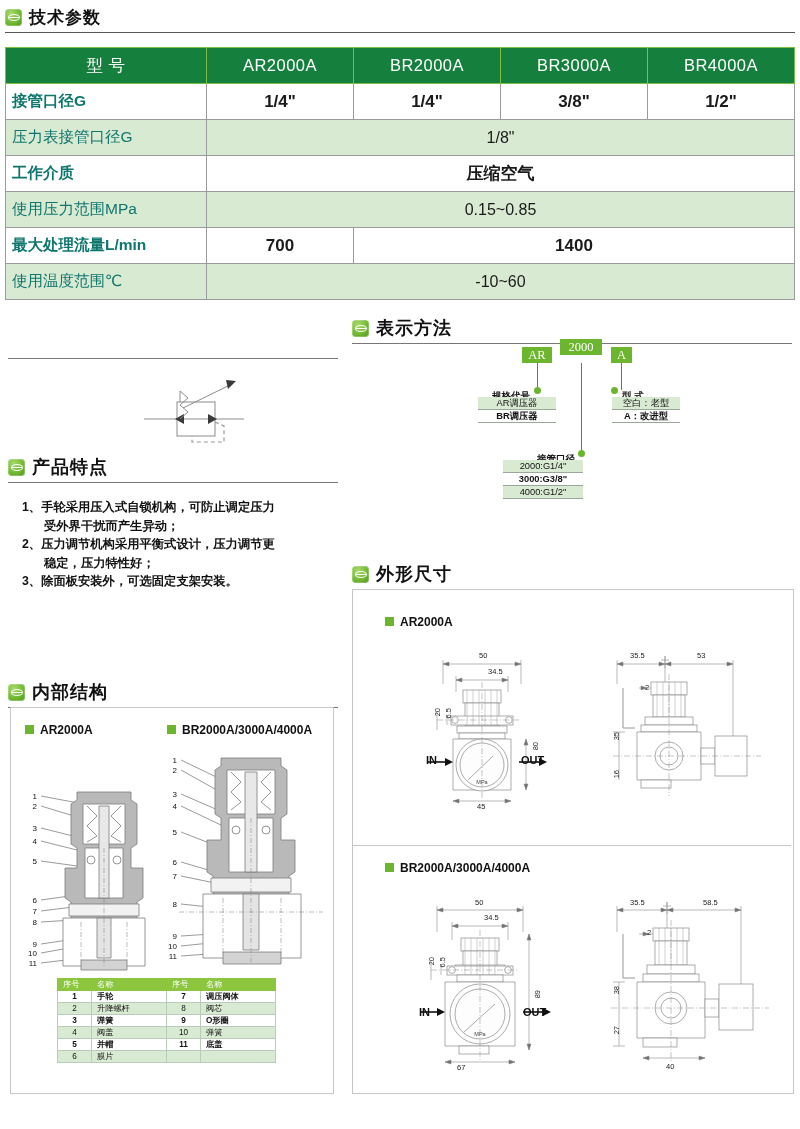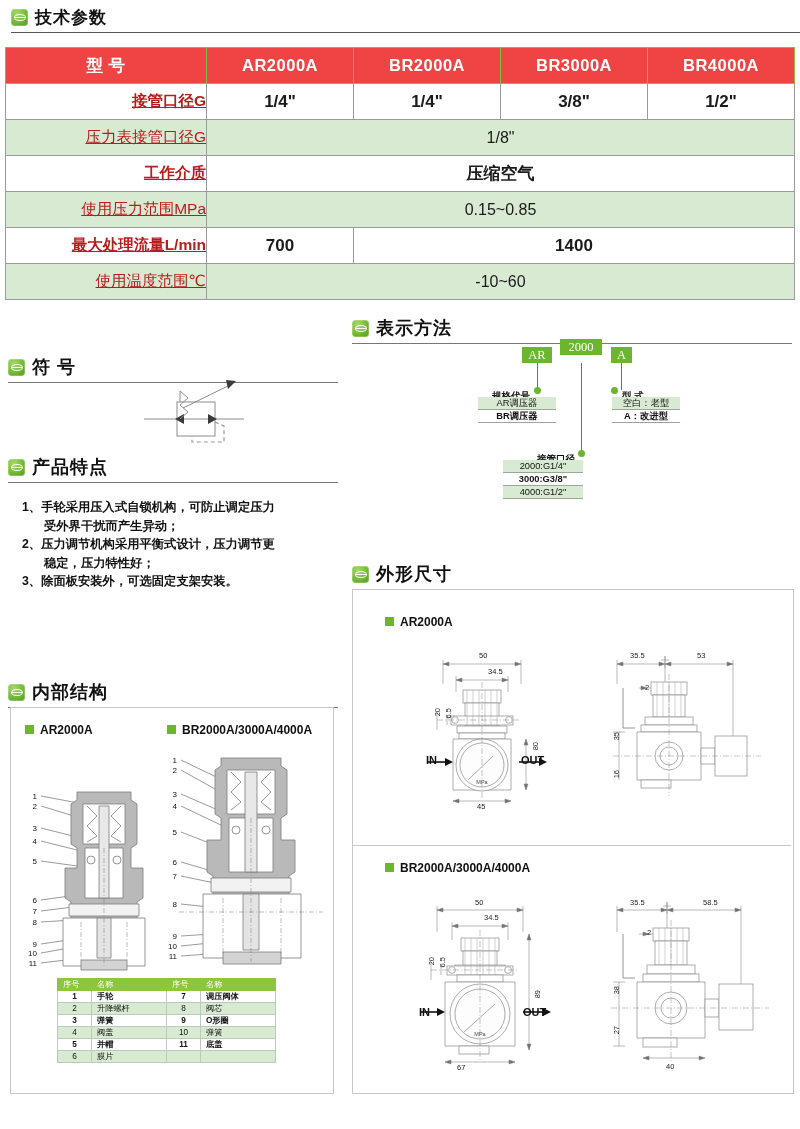--- a/index.html
+++ b/index.html
@@ -32,26 +32,26 @@
   
   .spec{
     position:absolute;left:5px;top:47px;width:790px;
     border-collapse:collapse;table-layout:fixed;
   }
   .spec td,.spec th{
     border:1px solid #9b9b9b;text-align:center;vertical-align:middle;
     font-size:16px;padding:0;height:35px;
   }
   .spec thead th{
-    background:#ef4444;color:#ffffff;font-weight:bold;font-size:16.5px;
+    background:#15803d;color:#ffffff;font-weight:normal;font-size:16.5px;
     letter-spacing:.5px;border-color:#7ac143;
   }
   .spec th.rowhead{
-    text-align:right;padding-left:6px;font-size:15.5px;color:#b91c1c;
-    background:inherit;border-color:#9b9b9b;text-decoration:underline;
+    text-align:left;padding-left:6px;font-size:15.5px;color:#0f766e;
+    background:inherit;border-color:#9b9b9b;
   }
   .spec tr.alt td,.spec tr.alt th.rowhead{background:#d9ead3;}
   .spec tr.alt th.rowhead{font-weight:normal;}
   .spec th.rowhead.b{font-weight:bold;}
   .spec td.v{font-weight:bold;font-size:17px;}
   .spec td.vn{font-weight:normal;font-size:16px;}
 
   
   .abs{position:absolute;}
 
@@ -95,21 +95,21 @@
   .dimtxt{position:absolute;font-size:7.5px;color:#222;white-space:nowrap;}
   .dimtxt.v{writing-mode:vertical-rl;transform:rotate(180deg);}
   .io{position:absolute;font-size:11px;font-weight:bold;color:#111;}
   svg{display:block;}
 </style>
 </head>
 <body>
 
 <div class="page">
 
-  <div class="abs" style="left:11px;top:6px;width:790px;">
+  <div class="abs" style="left:5px;top:6px;width:790px;">
     <div class="sec-head">
       <span class="sec-icon"></span>
       <span class="sec-title">技术参数</span>
     </div>
     <div class="sec-rule" style="margin-top:3px;"></div>
   </div>
 
   <table class="spec">
     <thead>
       <tr>
@@ -146,24 +146,20 @@
           <td class="v" colspan="3">1400</td>
         </tr>
         <tr class="alt">
           <th class="rowhead">使用温度范围℃</th>
           <td class="vn" colspan="4">-10~60</td>
         </tr>
       </tbody>
   </table>
 
   <div class="abs" style="left:8px;top:355px;width:330px;">
-    <div class="sec-head">
-      <span class="sec-icon"></span>
-      <span class="sec-title sm">符    号</span>
-    </div>
     <div class="sec-rule thin" style="margin-top:3px;"></div>
   </div>
 
   <div class="abs" style="left:140px;top:378px;">
     <svg width="115" height="72" viewBox="0 0 115 72">
       <line x1="4" y1="41" x2="104" y2="41" stroke="#8c8c8c" stroke-width="1"></line>
       <rect x="37" y="24" width="38" height="34" fill="none" stroke="#8c8c8c" stroke-width="1"></rect>
       <path d="M44 36 L44 46 L35 41 Z" fill="#3a3a3a"></path>
       <path d="M68 36 L68 46 L77 41 Z" fill="#3a3a3a"></path>
       <path d="M40 24 L40 13 M40 13 L48 20 L40 27 L48 34 L40 41" fill="none" stroke="#8c8c8c" stroke-width="1"></path>

